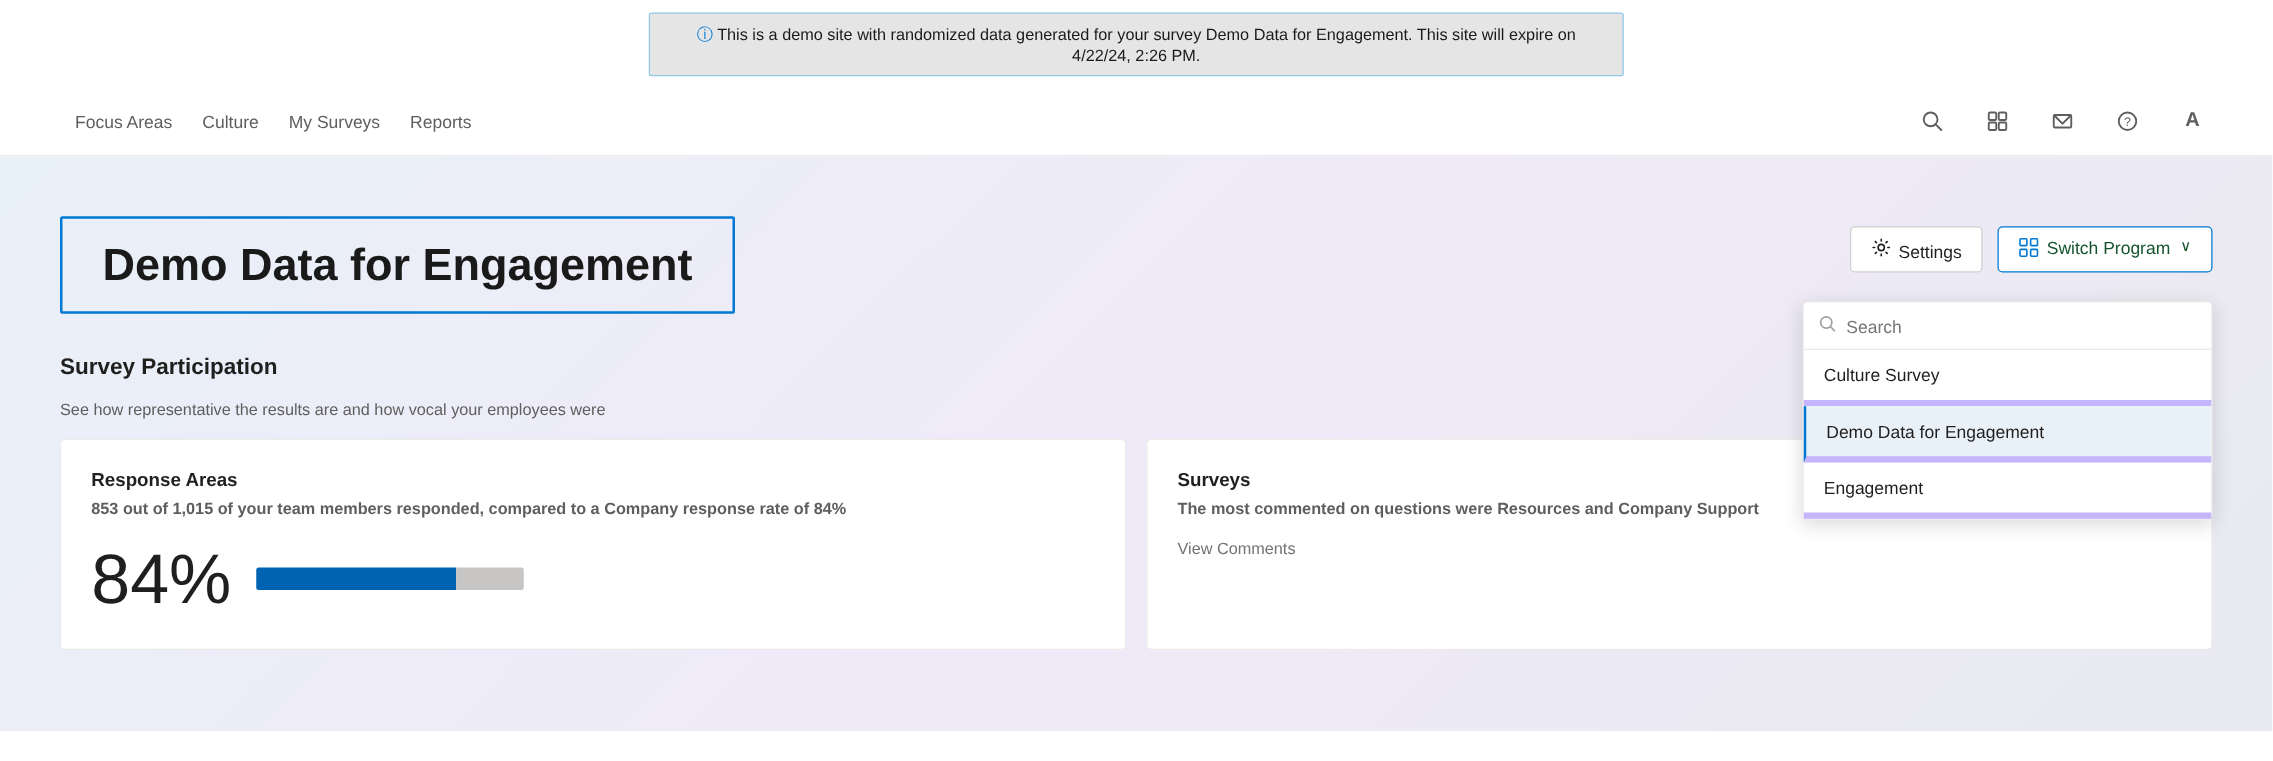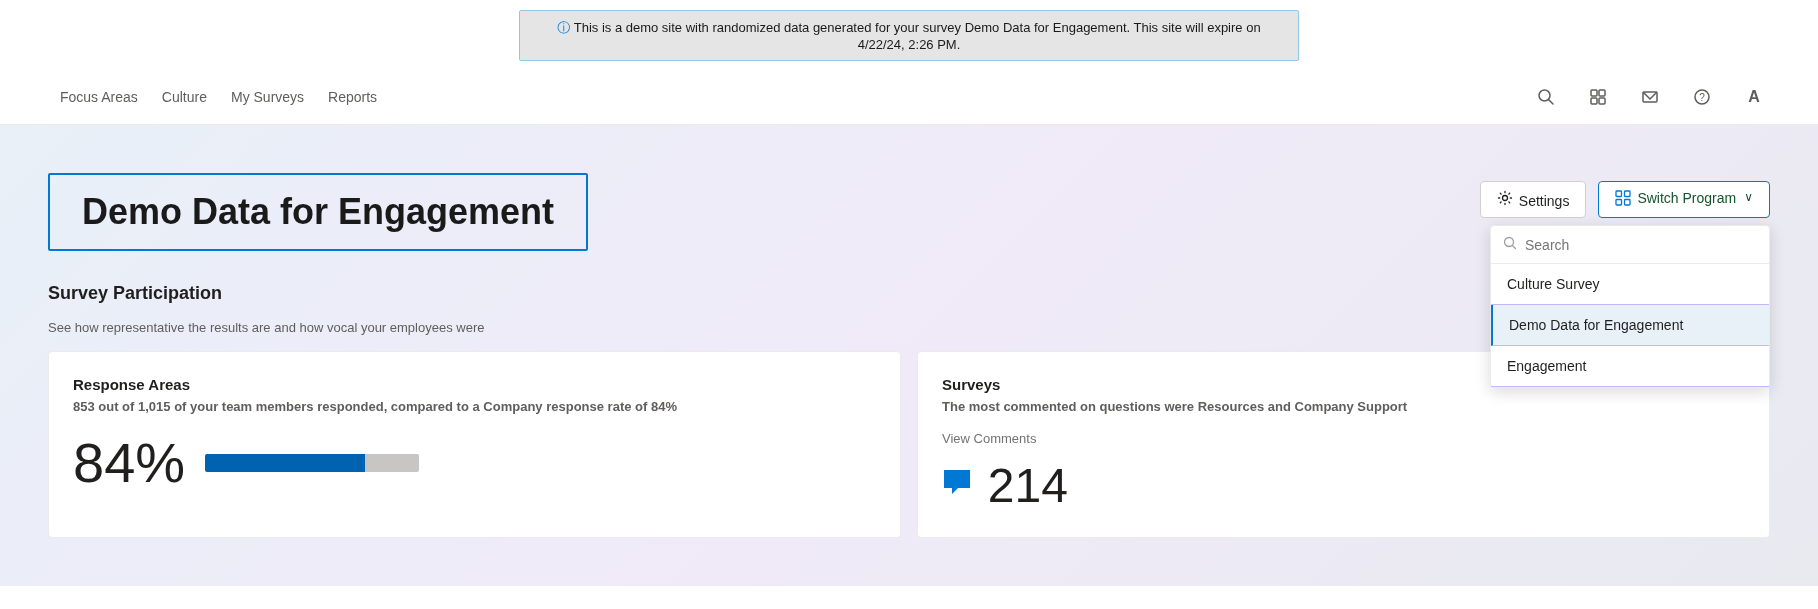--- a/index.html
+++ b/index.html
@@ -119,23 +119,23 @@
       background: #fff;
       cursor: pointer;
       font-size: 14px;
       color: #14532d;
       font-weight: 500;
     }
 
     
     .dropdown-panel {
       position: absolute;
-      top: 44px;
+      top: 60px;
       right: 0;
-      width: 280px;
+      width: 328px;
       background: #fff;
       border: 1px solid #edebe9;
       border-radius: 4px;
       box-shadow: 0 4px 16px rgba(0,0,0,0.15);
       z-index: 100;
     }
     .dropdown-search {
       display: flex;
       align-items: center;
       padding: 10px 12px;
@@ -147,21 +147,21 @@
       outline: none;
       font-size: 14px;
       flex: 1;
       color: #a19f9d;
     }
     .dropdown-item {
       padding: 12px 16px;
       cursor: pointer;
       font-size: 14px;
       color: #201f1e;
-      border-bottom: 1px solid #c4b5fd;
+      border-bottom: 5px solid #c4b5fd;
     }
     .dropdown-item.selected {
       background: #e8f0f8;
       border-left: 2px solid #0078d4;
     }
 
     
     .survey-section { margin-top: 8px; }
     .survey-participation-title {
       font-size: 18px;
@@ -363,24 +363,16 @@
             <div class="progress-bar-fill"></div>
             <div class="progress-bar-empty"></div>
           </div>
         </div>
       </div>
 
       <div class="card">
         <div class="card-title">Surveys</div>
         <div class="card-desc">The most commented on questions were Resources and Company Support</div>
         <a class="view-comments-link">View Comments</a>
-        <div style="margin-top:12px;">
-          <span class="comments-icon">
-            <svg width="30" height="28" viewBox="0 0 30 28" fill="none" xmlns="http://www.w3.org/2000/svg">
-              <path d="M2 2h26v18H16l-6 6v-6H2V2z" fill="#0078d4" rx="2"></path>
-            </svg>
-          </span>
-          <span class="comments-count">214</span>
-        </div>
       </div>
     </div>
   </div>
 </div>
 
 </body></html>

